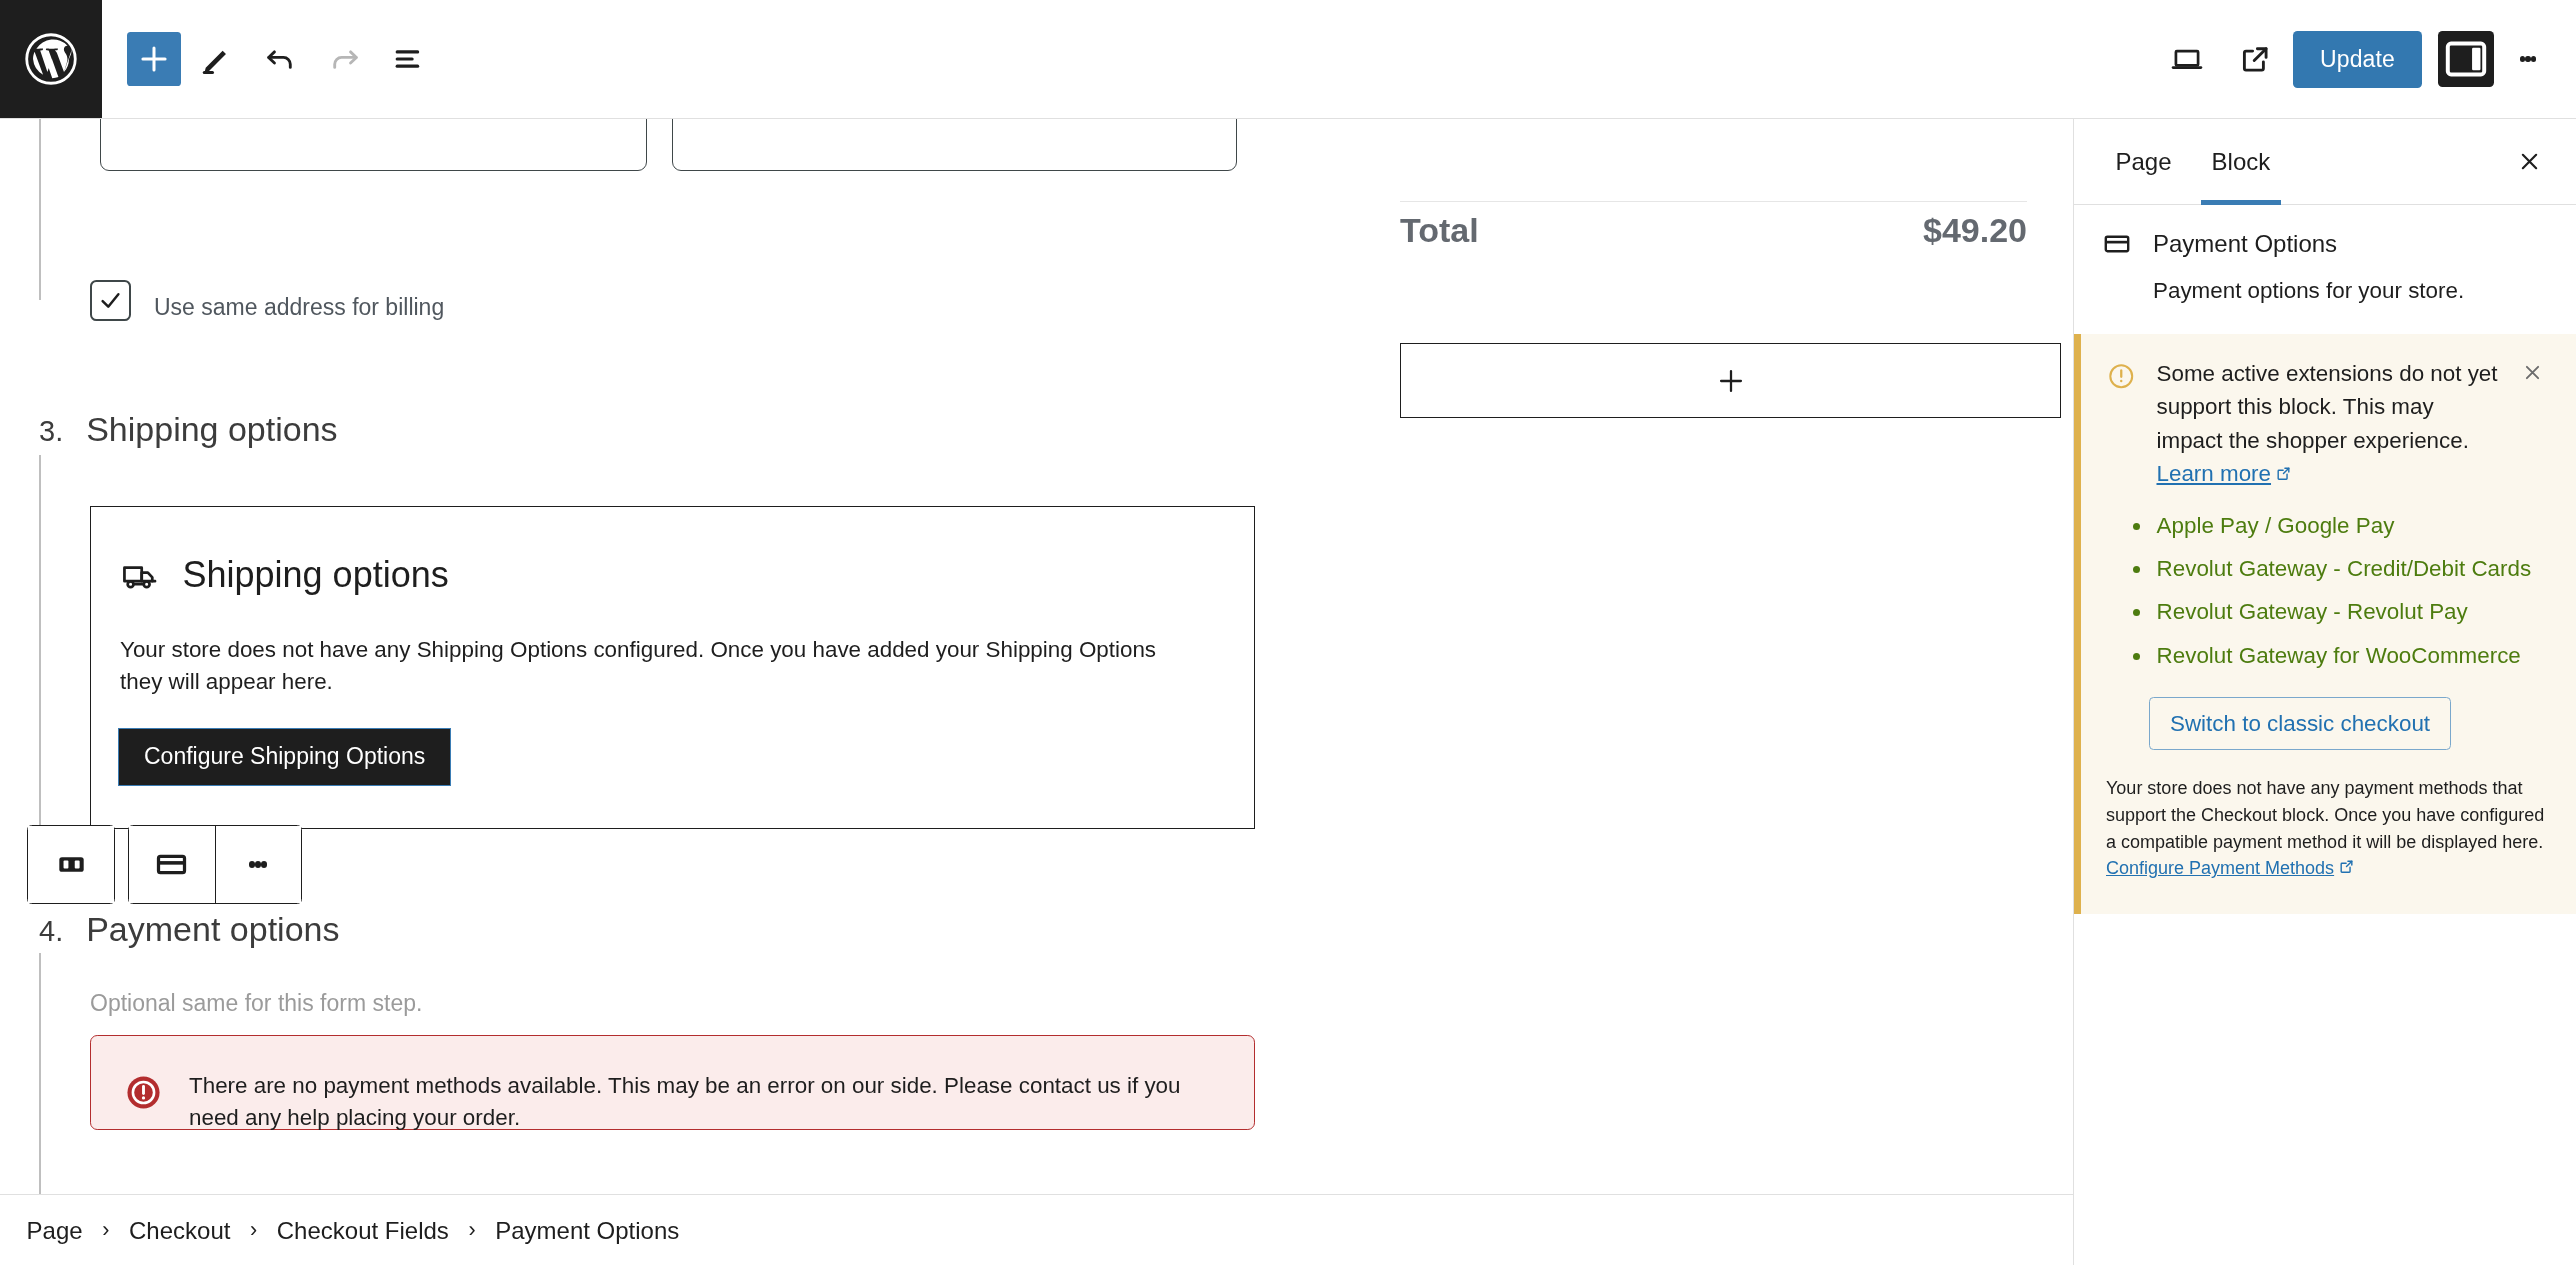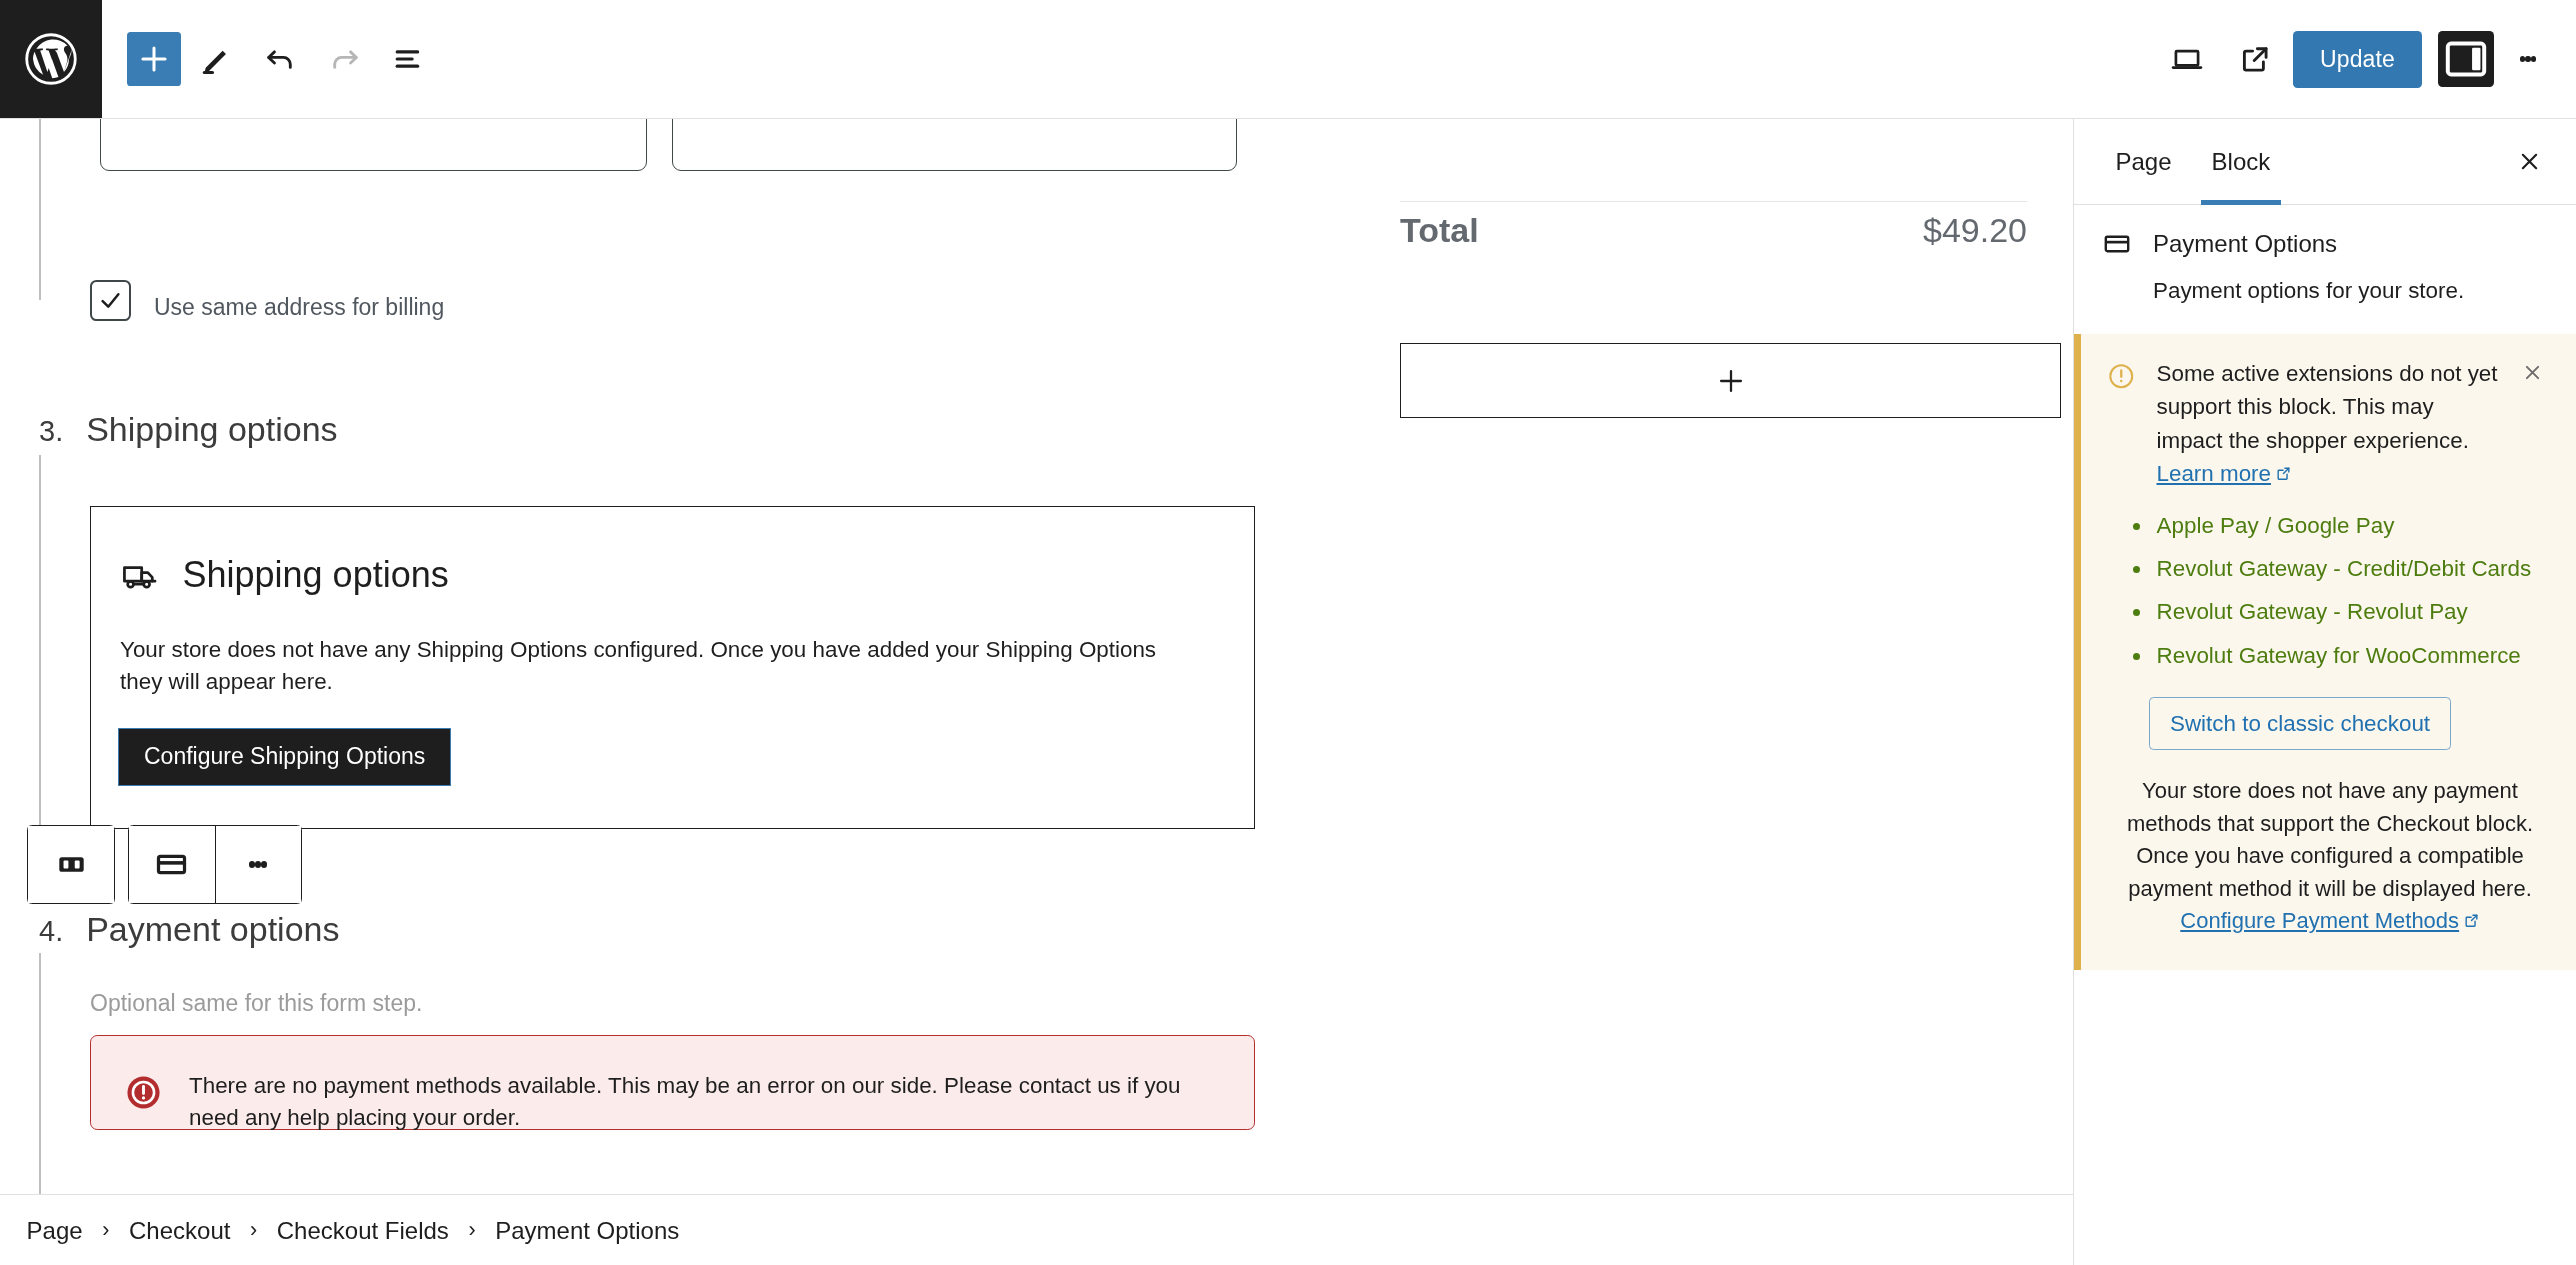--- a/index.html
+++ b/index.html
@@ -121,21 +121,21 @@
   }
   .adder-btn svg { width: 27px; height: 27px; stroke: #fff; }
 
   
   .totals-row {
     position: absolute; left: 1400px; top: 82px; width: 627px;
     display: flex; justify-content: space-between; align-items: baseline;
     border-top: 1.8px solid #e6e6e6; padding-top: 9px;
   }
   .totals-label { font-size: 34px; color: #646970; font-weight: 700; }
-  .totals-value { font-size: 34px; color: #646970; font-weight: 400; }
+  .totals-value { font-size: 34px; color: #646970; font-weight: 700; }
   .big-adder {
     position: absolute; left: 1400px; top: 224px; width: 661px; height: 75px;
     border: 1.8px solid #1e1e1e; background: #fff; display: flex; align-items: center; justify-content: center; cursor: pointer;
   }
   .big-adder svg { width: 34px; height: 34px; stroke: #1e1e1e; }
 
   
   .breadcrumb-bar {
     position: absolute; left: 0; bottom: 0; width: 2073px; height: 72px;
     border-top: 1.8px solid #e0e0e0; background: #fff; display: flex; align-items: center;
@@ -184,21 +184,21 @@
   .notice-close svg { width: 27px; height: 27px; }
   .notice-link { color: #2171b1; text-decoration: underline; cursor: pointer; }
   .ext-link-ico { display: inline-block; width: 17px; height: 17px; margin-left: 3.6px; vertical-align: -0.9px; }
   .notice-list { margin: 20px 0 0 47px; }
   .notice-list li { font-size: 22.4px; line-height: 1.45; color: #4d7c0f; margin-bottom: 10.8px; list-style: disc; padding-left: 3.6px; }
   .switch-btn {
     margin: 14.3px 0 0 43px; display: inline-block; background: transparent; color: #2171b1;
     border: 1.8px solid #7aa8cc; border-radius: 4.5px; font-size: 22.4px; padding: 12.5px 20px; cursor: pointer;
     font-family: "Liberation Sans", sans-serif;
   }
-  .notice-body2 { font-size: 22px; line-height: 1.48; color: #1e1e1e; margin: 25px 0 5.4px 0; max-width: 448px; text-align: center; }
+  .notice-body2 { font-size: 18px; line-height: 1.48; color: #1e1e1e; margin: 25px 0 5.4px 0; max-width: 448px; }
 
   .panel-row {
     border-top: 1.8px solid #e0e0e0; height: 82px; display: flex; align-items: center;
     justify-content: space-between; padding: 0 27px; cursor: pointer;
   }
   .panel-title { font-size: 24px; color: #1e1e1e; font-weight: 700; }
   .panel-chev svg { width: 27px; height: 27px; display: block; }
 </style>
 </head>
 <body>

